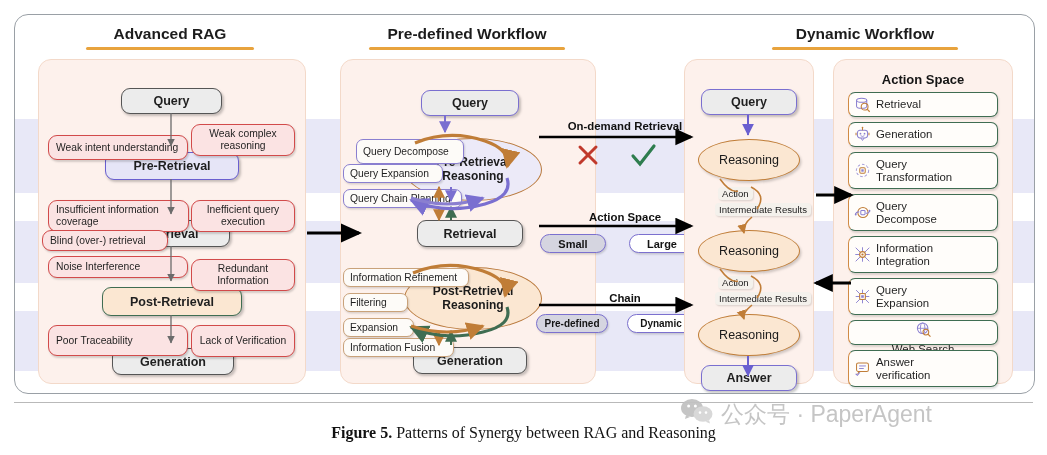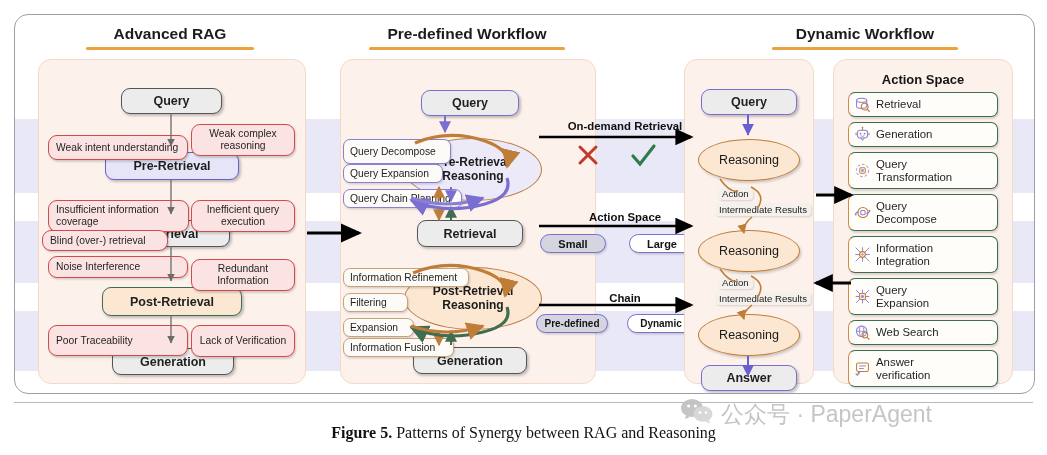--- a/index.html
+++ b/index.html
@@ -169,21 +169,21 @@
         <span>Generation</span>
       </div>
 
     <div class="ell ell-pre" style="left:63px;top:78px;width:138px;height:63px;">
       <span><span>Pre-Retrieval</span><br><span>Reasoning</span></span>
     </div>
     <div class="ell ell-post" style="left:63px;top:207px;width:138px;height:63px;">
       <span><span>Post-Retrieval</span><br><span>Reasoning</span></span>
     </div>
 
-    <div class="chip pp" style="left:2px;top:79px;width:108px;height:25px;">
+    <div class="chip pp" style="left:15px;top:79px;width:108px;height:25px;">
         <span>Query Decompose</span>
       </div>
     <div class="chip pp" style="left:2px;top:104px;width:100px;height:19px;">
         <span>Query Expansion</span>
       </div>
     <div class="chip pp" style="left:2px;top:129px;width:119px;height:19px;">
         <span>Query Chain Planning</span>
       </div>
 
     <div class="chip" style="left:2px;top:208px;width:126px;height:19px;">
@@ -312,21 +312,21 @@
               <line x1="17.5" y1="2.5" x2="2.5" y2="17.5"></line>
               <line x1="10" y1="2" x2="10" y2="18"></line>
               <line x1="2" y1="10" x2="18" y2="10"></line>
             </g>
             <rect x="6.6" y="6.6" width="6.8" height="6.8" rx="1.4" fill="#fdf3ea" stroke="#c07d37" stroke-width="1.2"></rect>
             <rect x="8.5" y="8.5" width="3" height="3" fill="#8a7fd0"></rect>
           </svg></span>
       <span class="txt">Query<br>Expansion</span>
     </div>
 
-    <div class="asitem" style="left:14px;top:260px;width:150px;height:25px;">
+    <div class="asitem" style="left:14px;top:260px;width:150px;height:25px;flex-direction:column;">
       <span class="ico"><svg viewBox="0 0 20 20">
             <circle cx="9" cy="8.6" r="6.2" fill="none" stroke="#8a7fd0" stroke-width="1.2"></circle>
             <ellipse cx="9" cy="8.6" rx="2.6" ry="6.2" fill="none" stroke="#8a7fd0" stroke-width="1"></ellipse>
             <line x1="2.8" y1="8.6" x2="15.2" y2="8.6" stroke="#8a7fd0" stroke-width="1"></line>
             <circle cx="12.8" cy="13" r="3.4" fill="none" stroke="#c07d37" stroke-width="1.2"></circle>
             <line x1="15.2" y1="15.4" x2="18.2" y2="18.4" stroke="#c07d37" stroke-width="1.4"></line>
           </svg></span>
       <span class="txt">Web Search</span>
     </div>
 

